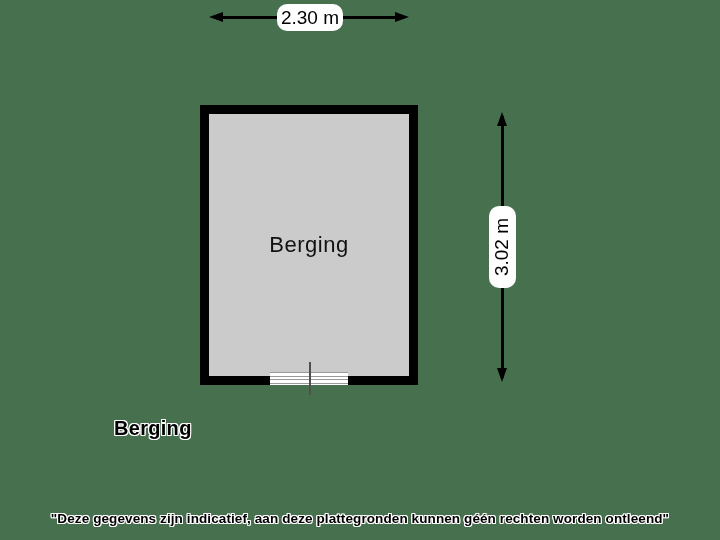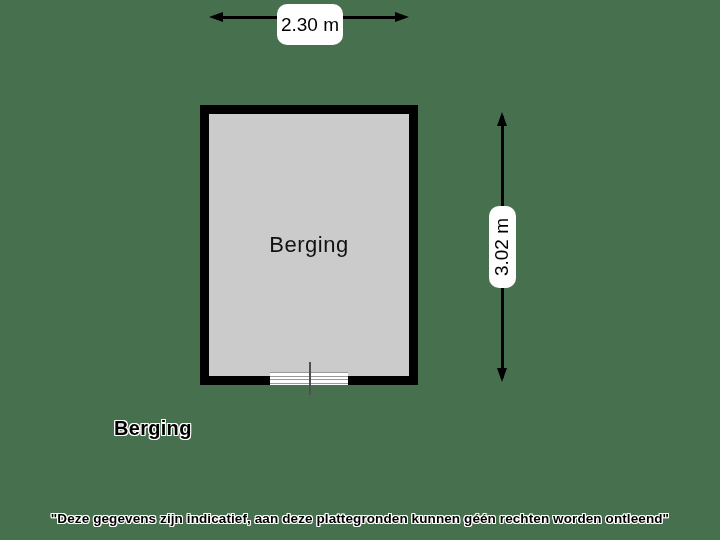--- a/index.html
+++ b/index.html
@@ -57,21 +57,21 @@
   .head-right{
     left:395px;top:12px;
     border-top:5.5px solid transparent;border-bottom:5.5px solid transparent;
     border-left:14px solid var(--ink);
   }
   .pill{
     background:var(--pill-bg);border-radius:10px;
     display:flex;align-items:center;justify-content:center;
     color:var(--ink);font-size:19px;
   }
-  .h-pill{left:277px;top:4px;width:66px;height:41px;}
+  .h-pill{left:277px;top:4px;width:66px;height:27px;}
 
   
   .v-line{left:501px;top:116px;width:3px;height:262px;background:var(--ink);}
   .head-up{
     left:497px;top:112px;
     border-left:5.5px solid transparent;border-right:5.5px solid transparent;
     border-bottom:14px solid var(--ink);
   }
   .head-down{
     left:497px;top:368px;

